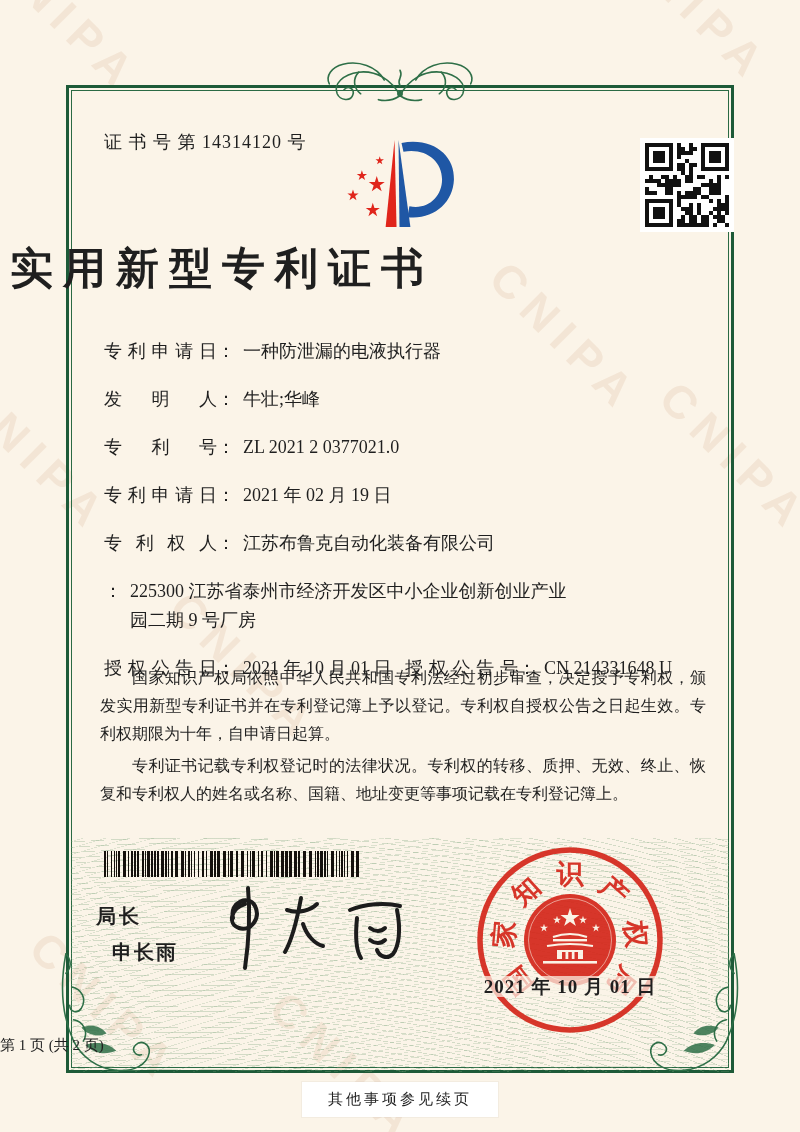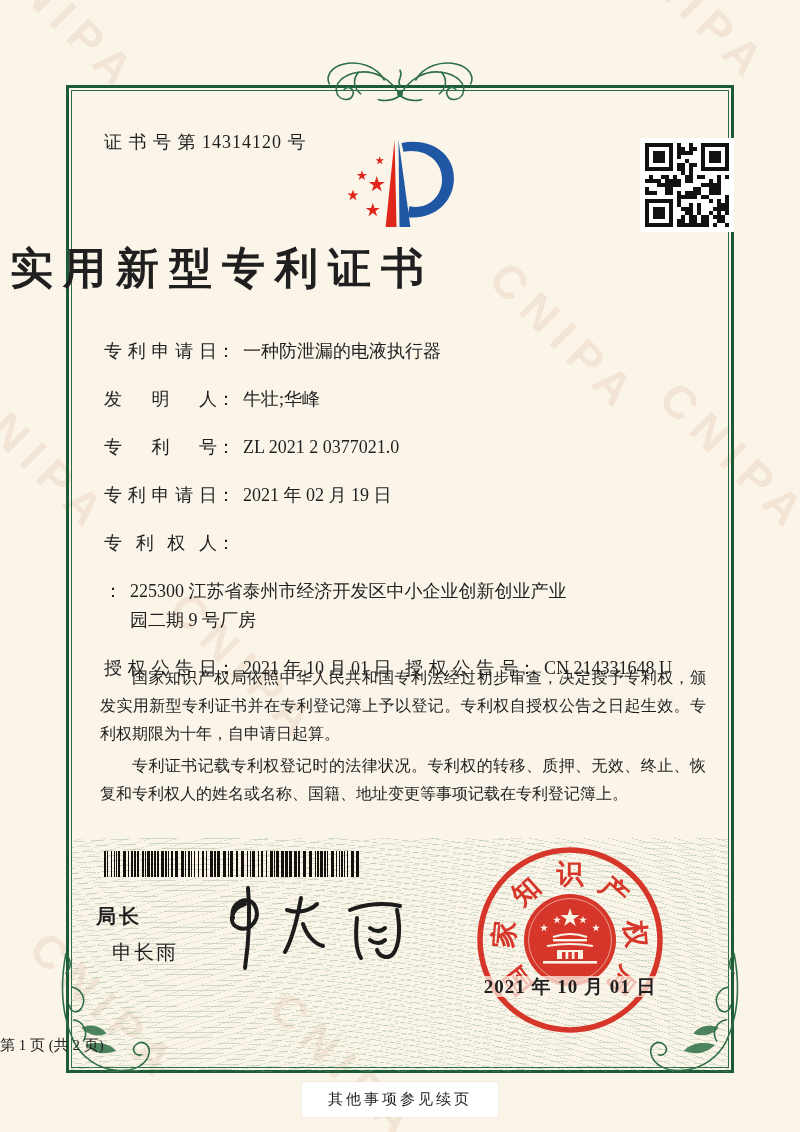--- a/index.html
+++ b/index.html
@@ -41,21 +41,21 @@
   .fcolon{flex:none;margin-right:8px}
   .fvalue{flex:none;max-width:450px}
   .grant-pair{display:flex}
   .gp1{width:301px;flex:none}
   .bodytext{position:absolute;left:96px;top:660px;width:614px;z-index:2;font-size:16px;line-height:28px;text-align:justify}
   .bodytext p{margin:4px;text-indent:2em}
   .barcode{position:absolute;left:104px;top:851px;z-index:2;line-height:0}
   .sig-role{position:absolute;left:96px;top:903px;z-index:2;
     font-family:"Liberation Sans","DejaVu Sans",sans-serif;font-weight:700;font-size:20px;letter-spacing:3px}
   .sig-name{position:absolute;left:112px;top:939px;z-index:2;
-    font-family:"Liberation Sans","DejaVu Sans",sans-serif;font-weight:400;font-size:20px;letter-spacing:2px}
+    font-family:"Liberation Sans","DejaVu Sans",sans-serif;font-weight:700;font-size:20px;letter-spacing:2px}
   .sig-hand{position:absolute;left:215px;top:880px;z-index:2}
   .sig-hand path{fill:none;stroke:#1c1c1c;stroke-width:4;stroke-linecap:round;stroke-linejoin:round}
   .seal{position:absolute;left:474px;top:842px;z-index:3;opacity:.93}
   .seal-char{font-size:27px;font-weight:700;fill:#d5281c;font-family:"Liberation Serif","DejaVu Serif",serif}
   .seal-date{position:absolute;left:470px;top:974px;width:200px;text-align:center;z-index:4;
     font-size:19px;font-weight:700;letter-spacing:1px}
   .seal-date span{background:rgba(251,244,232,.72);padding:0 2px}
   .page-info{position:absolute;left:0;top:1036px;width:100%;text-align:left;font-size:15px;z-index:2}
   .note-box{
     position:absolute;left:50%;top:1082px;transform:translateX(-50%);z-index:2;
@@ -294,20 +294,21 @@
     <span class="fvalue">ZL 2021 2 0377021.0</span>
   </div>
   <div class="frow">
     <span class="flabel">专利申请日</span>
       <span class="fcolon">：</span>
     <span class="fvalue">2021 年 02 月 19 日</span>
   </div>
   <div class="frow">
     <span class="flabel">专利权人</span>
       <span class="fcolon">：</span>
+    <span class="fvalue">江苏布鲁克自动化装备有限公司</span>
   </div>
   <div class="frow">
       <span class="fcolon">：</span>
     <span class="fvalue">225300 江苏省泰州市经济开发区中小企业创新创业产业园二期 9 号厂房</span>
   </div>
   <div class="frow grant-pair">
     <span class="gp1" style="display:flex">
       <span class="flabel">授权公告日</span>
         <span class="fcolon">：</span>
       <span class="fvalue">2021 年 10 月 01 日</span>

